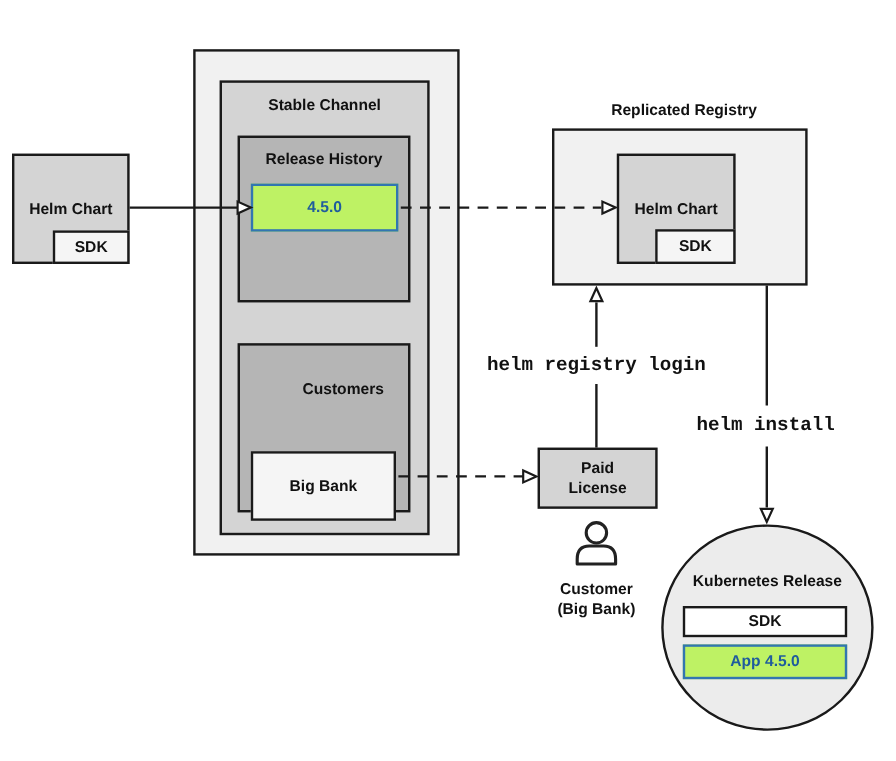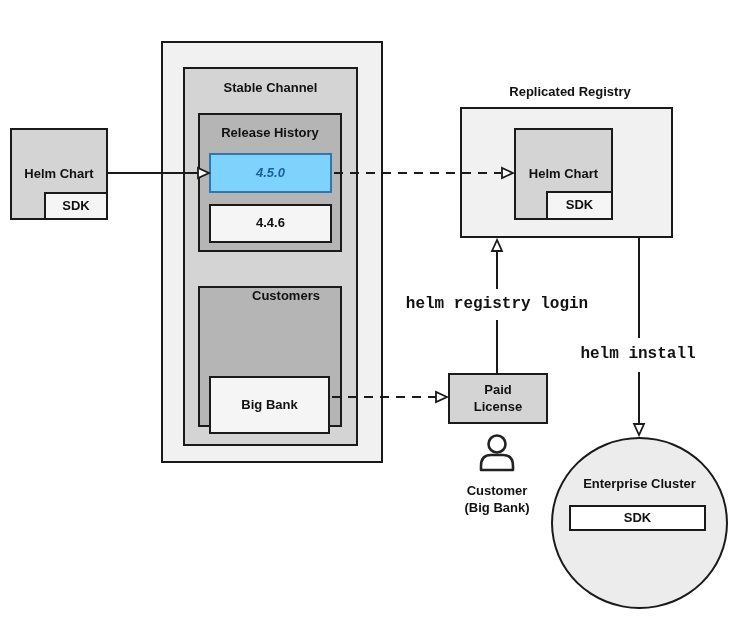--- a/index.html
+++ b/index.html
@@ -10,21 +10,21 @@
   .pre{white-space:pre-line;}
   .sect-lbl{position:absolute;left:0;right:0;text-align:center;font-weight:bold;font-size:13px;color:#111;}
   .free-lbl{position:absolute;font-weight:bold;font-size:13px;color:#111;text-align:center;line-height:1.3;}
   .mono-lbl{position:absolute;font-family:"Liberation Mono","DejaVu Sans Mono",monospace;font-weight:bold;font-size:16px;color:#111;text-align:center;}
   .bg-xlight{background:#f1f1f1;}
   .bg-light{background:#d4d4d4;}
   .bg-mid{background:#b5b5b5;}
   .bg-paper{background:#f5f5f5;}
   .bg-white{background:#ffffff;}
   .bg-circle{background:#ececec;}
-  .blue-box{background:#7dd3fc;border:2.5px solid #3276b1;font-style:italic;}
+  .blue-box{background:#bef264;border:2.5px solid #3276b1;}
   .blue-text{color:#1f5c9d;}
   #connector-layer{position:absolute;left:0;top:0;width:747px;height:634px;pointer-events:none;}
 </style>
 </head>
 <body>
 
 <div id="canvas">
 
   <div class="free-lbl" style="left:420px;top:84px;width:300px;">Replicated Registry</div>
 
@@ -33,26 +33,23 @@
   <div class="box bg-light" style="left:183px;top:67px;width:175px;height:379px;">
     <div class="sect-lbl" style="top:11px;">Stable Channel</div>
   </div>
 
   <div class="box bg-mid" style="left:198px;top:113px;width:144px;height:139px;">
     <div class="sect-lbl" style="top:10px;">Release History</div>
   </div>
   <div class="box blue-box center" style="left:209px;top:153px;width:123px;height:40px;">
     <span class="lbl blue-text">4.5.0</span>
   </div>
-  <div class="box bg-paper center" style="left:209px;top:204px;width:123px;height:39px;">
-    <span class="lbl">4.4.6</span>
-  </div>
 
   <div class="box bg-mid" style="left:198px;top:286px;width:144px;height:141px;">
-    <div class="sect-lbl" style="top:0;padding-left:32px;">Customers</div>
+    <div class="sect-lbl" style="top:28px;padding-left:32px;">Customers</div>
   </div>
   <div class="box bg-paper center" style="left:209px;top:376px;width:121px;height:58px;">
     <span class="lbl">Big Bank</span>
   </div>
 
   <div class="box bg-light center" style="left:10px;top:128px;width:98px;height:92px;">
     <span class="lbl">Helm Chart</span>
   </div>
   <div class="box bg-paper center" style="left:44px;top:192px;width:64px;height:28px;">
     <span class="lbl">SDK</span>
@@ -72,23 +69,26 @@
   </div>
 
   <svg style="position:absolute;left:470px;top:425px;" width="56" height="50" viewBox="0 0 56 50">
     <circle cx="27" cy="19" r="8.5" fill="none" stroke="#222" stroke-width="2.6"></circle>
     <path d="M 11 45 L 11 41 Q 11 30 21 30 L 33 30 Q 43 30 43 41 L 43 45 Z" fill="none" stroke="#222" stroke-width="2.6" stroke-linejoin="round"></path>
   </svg>
   <div class="free-lbl pre" style="left:437px;top:483px;width:120px;">Customer
 (Big Bank)</div>
 
   <div class="box bg-circle" style="left:551px;top:437px;width:177px;height:172px;border-radius:50%;"></div>
-  <div class="free-lbl" style="left:551px;top:476px;width:177px;">Enterprise Cluster</div>
+  <div class="free-lbl" style="left:551px;top:476px;width:177px;">Kubernetes Release</div>
   <div class="box bg-white center" style="left:569px;top:505px;width:137px;height:26px;">
     <span class="lbl">SDK</span>
+  </div>
+  <div class="box blue-box center" style="left:569px;top:537px;width:137px;height:29px;">
+    <span class="lbl blue-text">App 4.5.0</span>
   </div>
 
   <div class="mono-lbl" style="left:387px;top:295px;width:220px;">helm registry login</div>
   <div class="mono-lbl" style="left:548px;top:345px;width:180px;">helm install</div>
 
   <svg id="connector-layer" viewBox="0 0 747 634">
     <g>
       <line x1="108" y1="173" x2="199" y2="173" stroke="#1a1a1a" stroke-width="2"></line>
       <polygon points="209,173 198,168 198,178" fill="#ffffff" stroke="#1a1a1a" stroke-width="1.8"></polygon>
     </g>

